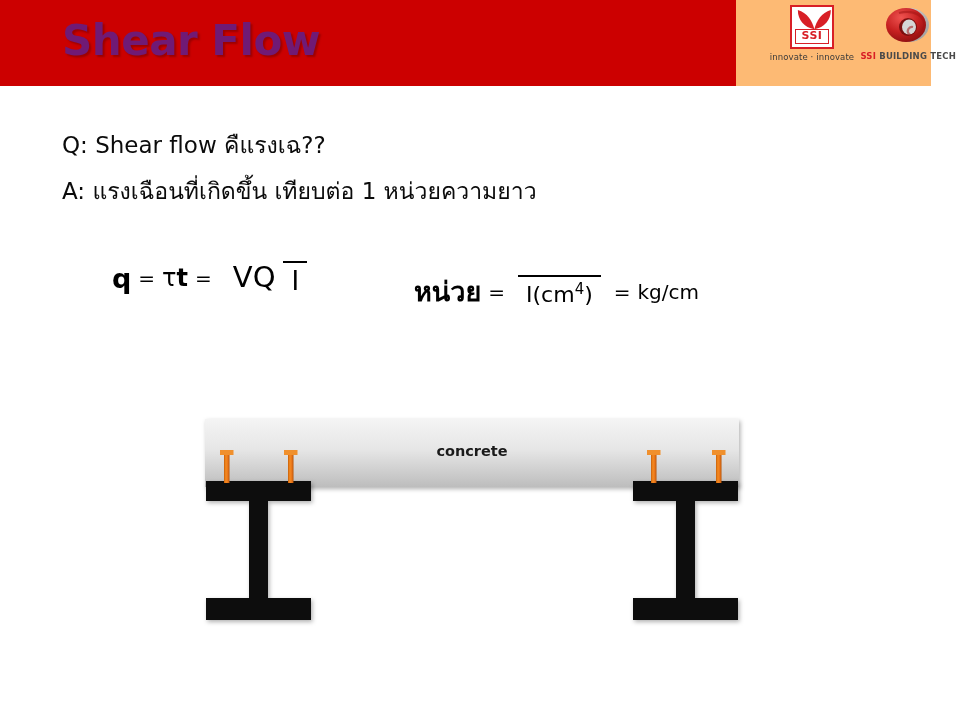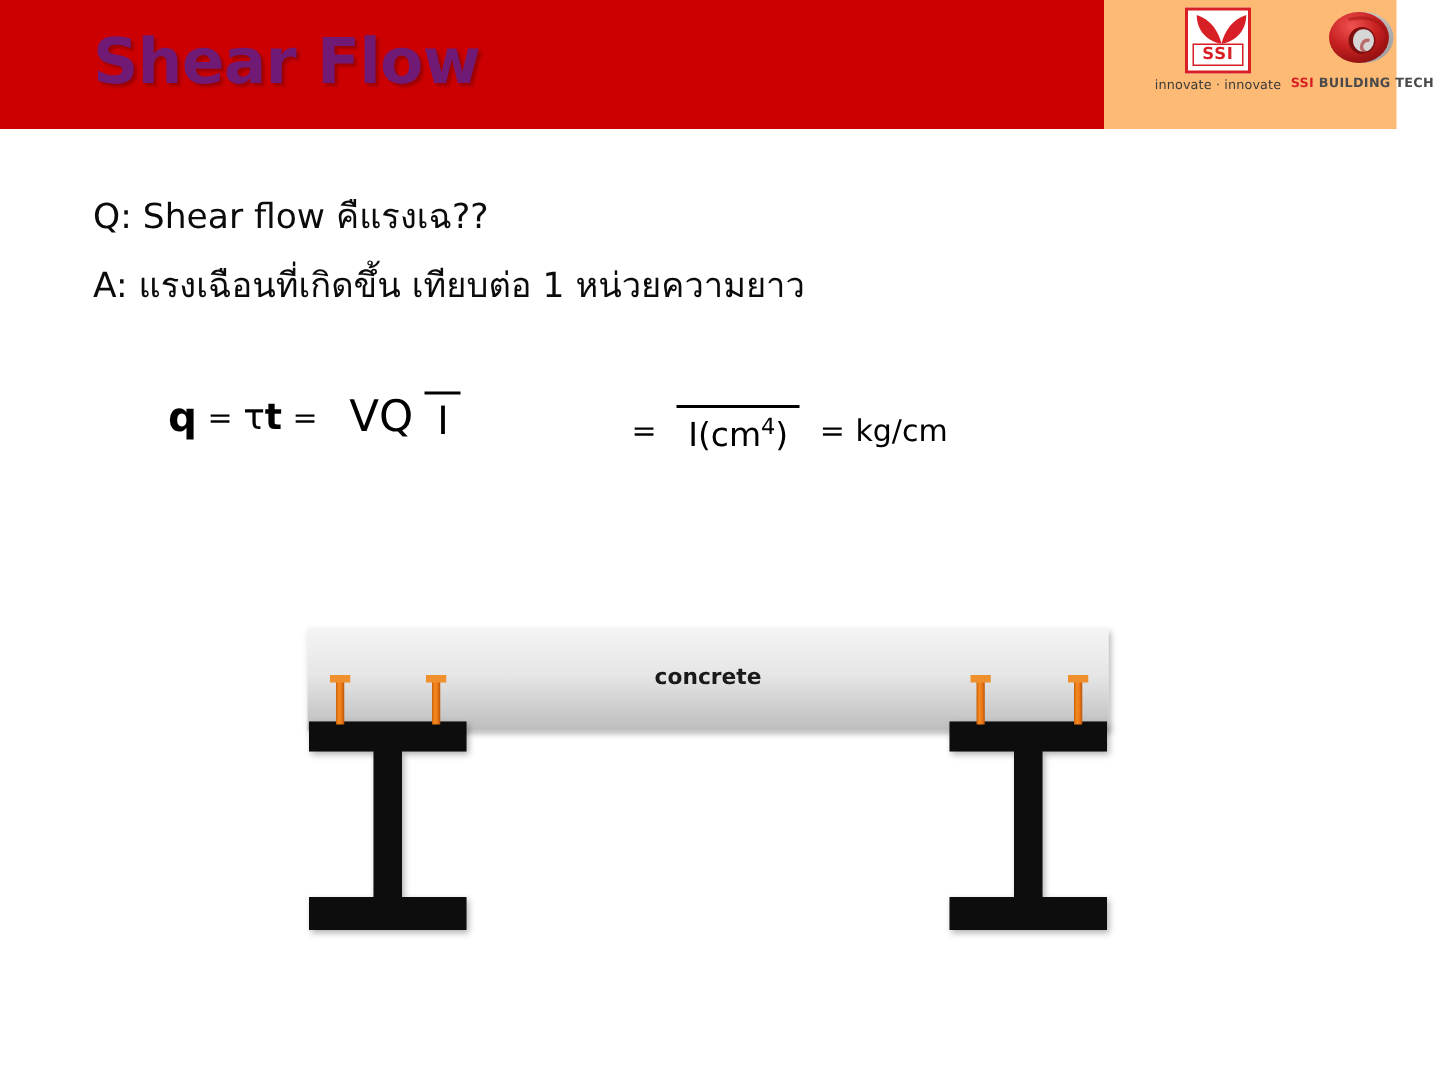--- a/index.html
+++ b/index.html
@@ -257,20 +257,21 @@
     <span class="eq-tau">τ</span>
     <span class="eq-t">t</span>
     <span class="eq-op">=</span>
     <span class="frac frac-1">
       <span class="num">VQ</span>
       <span class="den">I</span>
     </span>
   </div>
 
   <div class="eq eq-2">
+    <span class="eq-lhs-bold">หน่วย</span>
     <span class="eq-op">=</span>
     <span class="frac frac-2">
       <span class="den"><span>I(cm</span><sup class="exp">4</sup><span>)</span></span>
     </span>
     <span class="eq-op">=</span>
     <span class="eq-plain">kg/cm</span>
   </div>
 
 </div>
 

